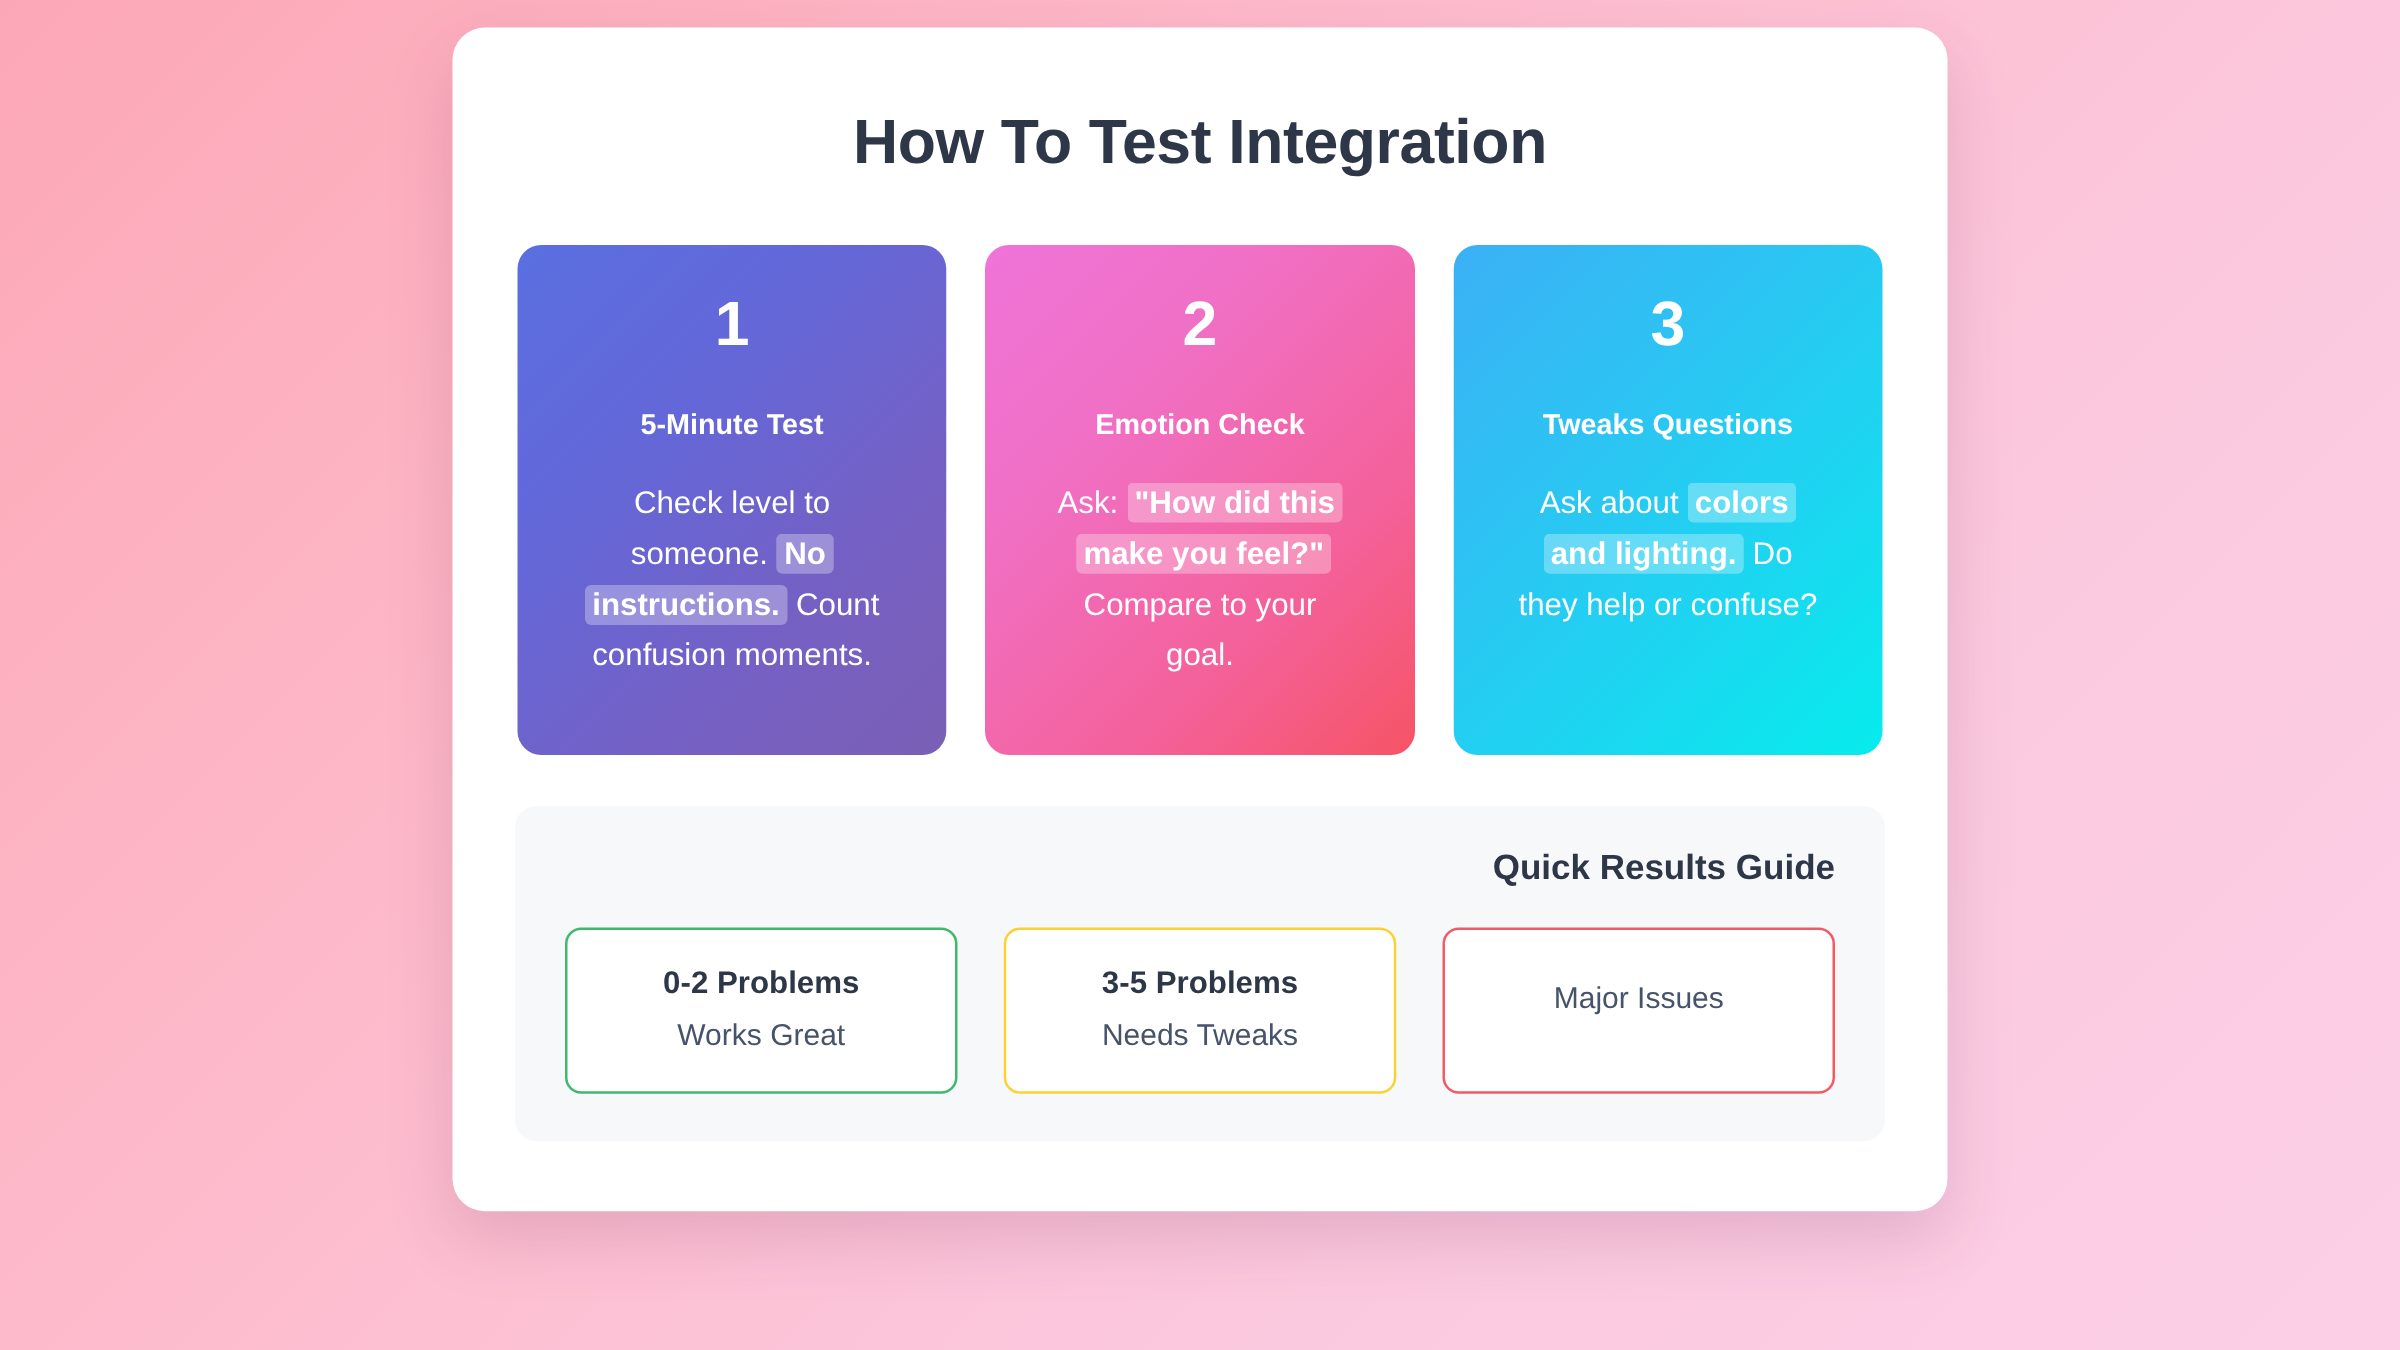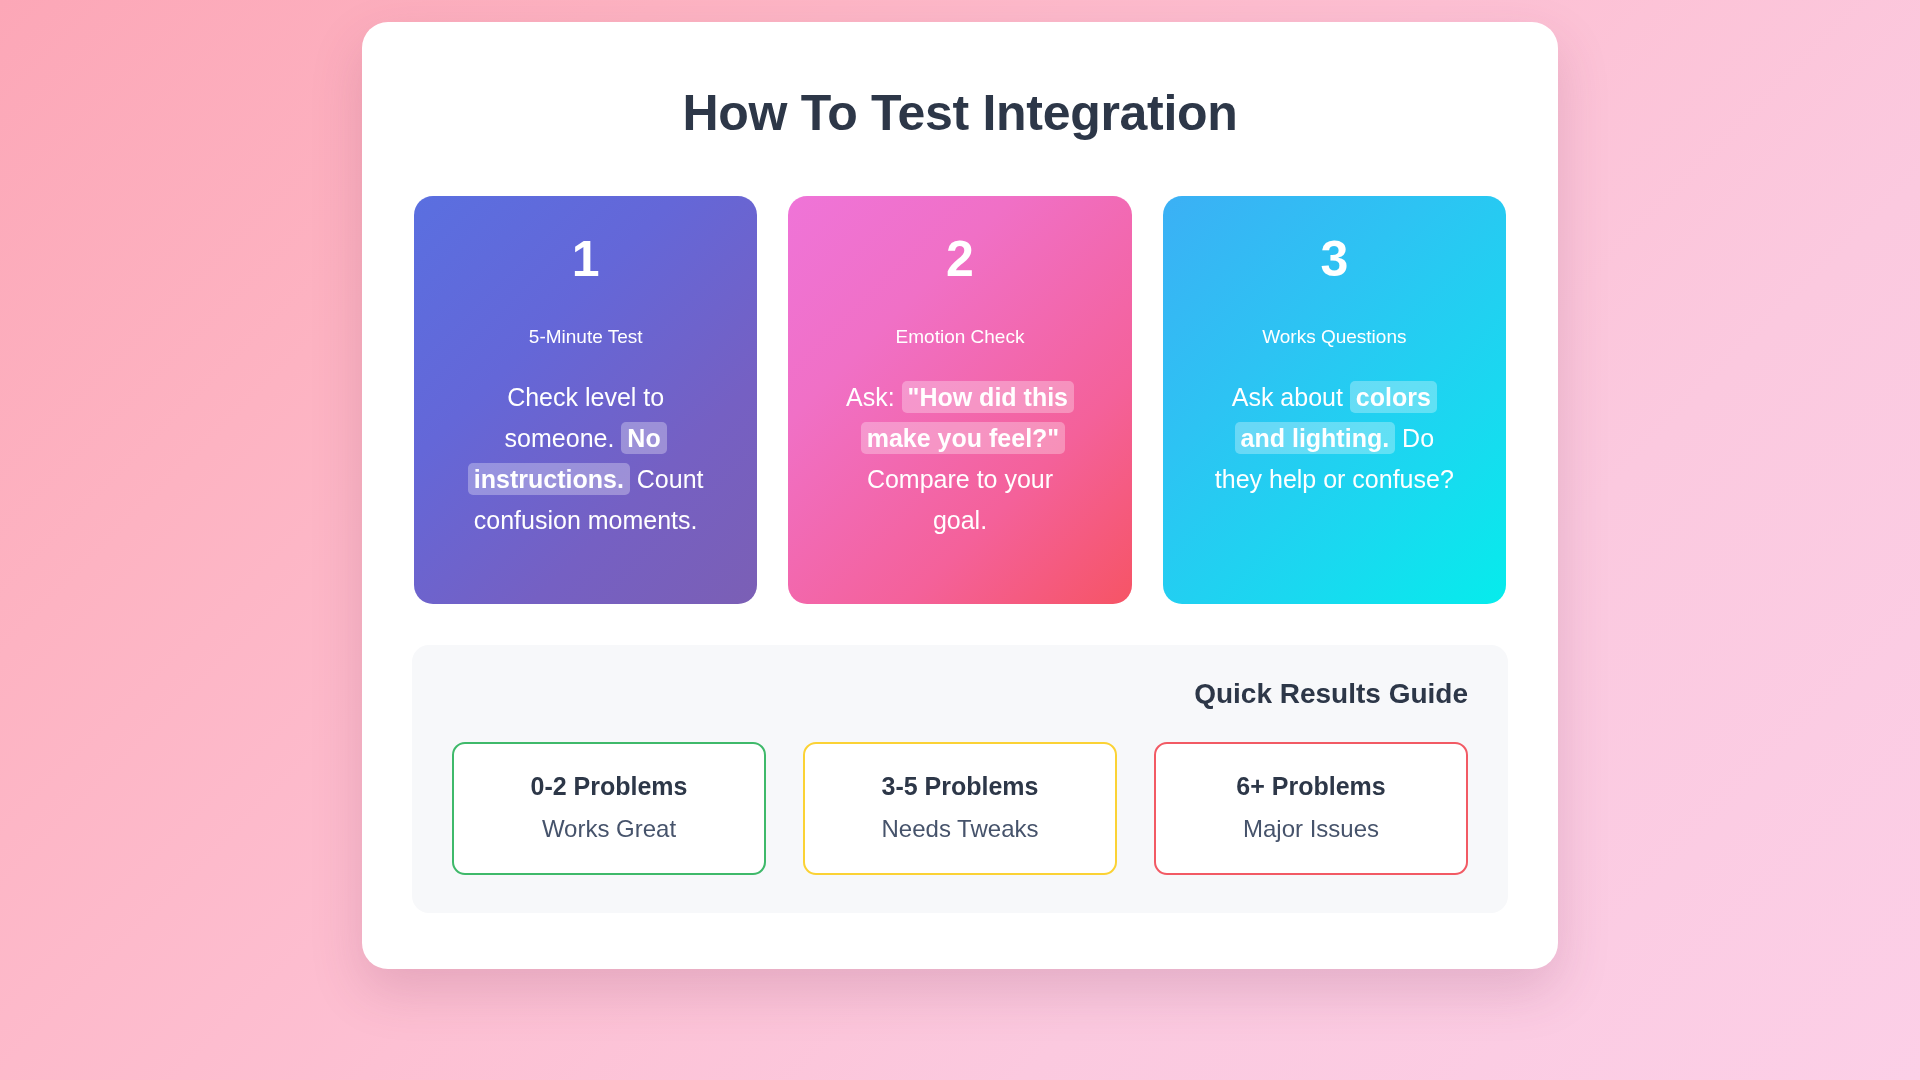--- a/index.html
+++ b/index.html
@@ -73,22 +73,22 @@
 
   .step-number {
     font-size: 50px;
     font-weight: bold;
     line-height: 1;
     margin: 0 0 0 0;
     color: #ffffff;
   }
 
   .step-title {
-    font-size: 19px;
-    font-weight: normal;
+    font-size: 23px;
+    font-weight: bold;
     line-height: 1.2;
     margin: 42px 0 0 0;
     color: #ffffff;
   }
 
   .step-desc {
     font-size: 25px;
     line-height: 1.63;
     margin: 29px 0 0 0;
     color: #ffffff;
@@ -180,21 +180,21 @@
         <div class="step-title">Emotion Check</div>
         <div class="step-desc">
           <span>Ask:</span>
           <span class="hl">"How did this make you feel?"</span>
           <span>Compare to your goal.</span>
         </div>
       </div>
 
       <div class="step-card c3">
         <div class="step-number">3</div>
-        <div class="step-title">Works Questions</div>
+        <div class="step-title">Tweaks Questions</div>
         <div class="step-desc">
           <span>Ask about</span>
           <span class="hl">colors and lighting.</span>
           <span>Do they help or confuse?</span>
         </div>
       </div>
 
     </div>
 
     <div class="guide">
@@ -205,21 +205,20 @@
           <div class="result-heading">0-2 Problems</div>
           <div class="result-sub">Works Great</div>
         </div>
 
         <div class="result-box warn">
           <div class="result-heading">3-5 Problems</div>
           <div class="result-sub">Needs Tweaks</div>
         </div>
 
         <div class="result-box bad">
-          <div class="result-heading">6+ Problems</div>
           <div class="result-sub">Major Issues</div>
         </div>
 
       </div>
     </div>
 
   </div>
 </div>
 
 </body></html>

